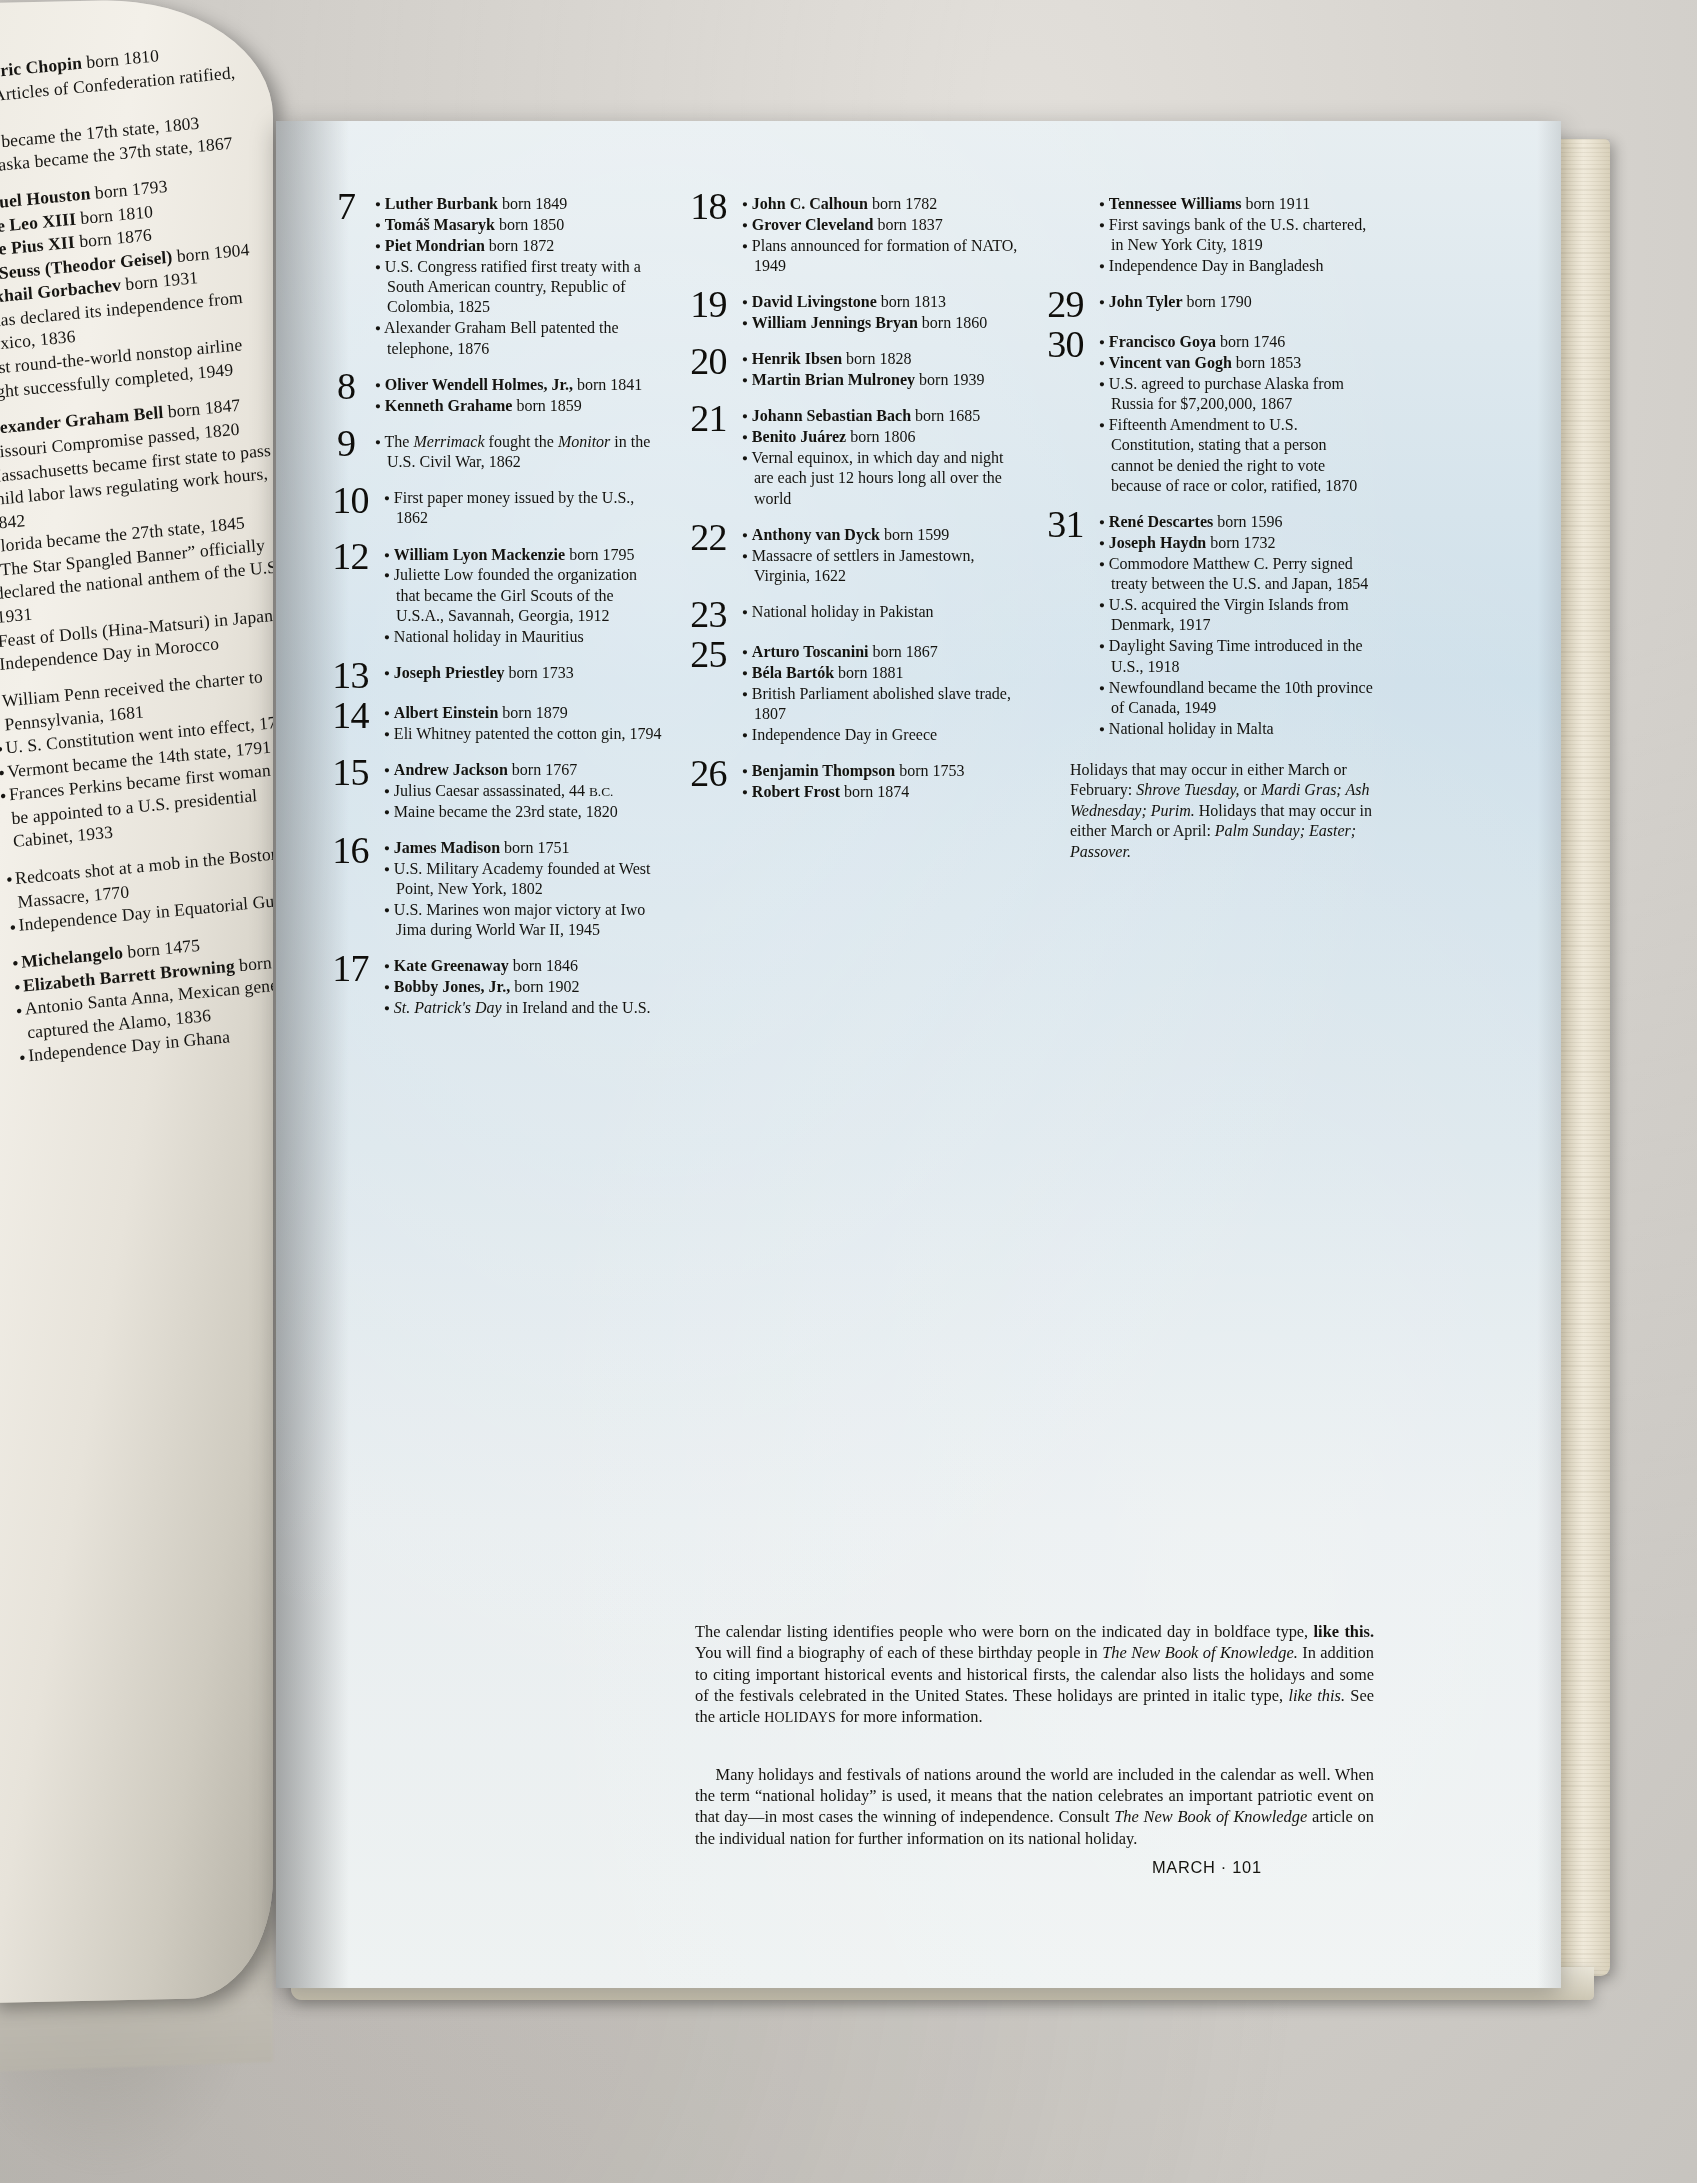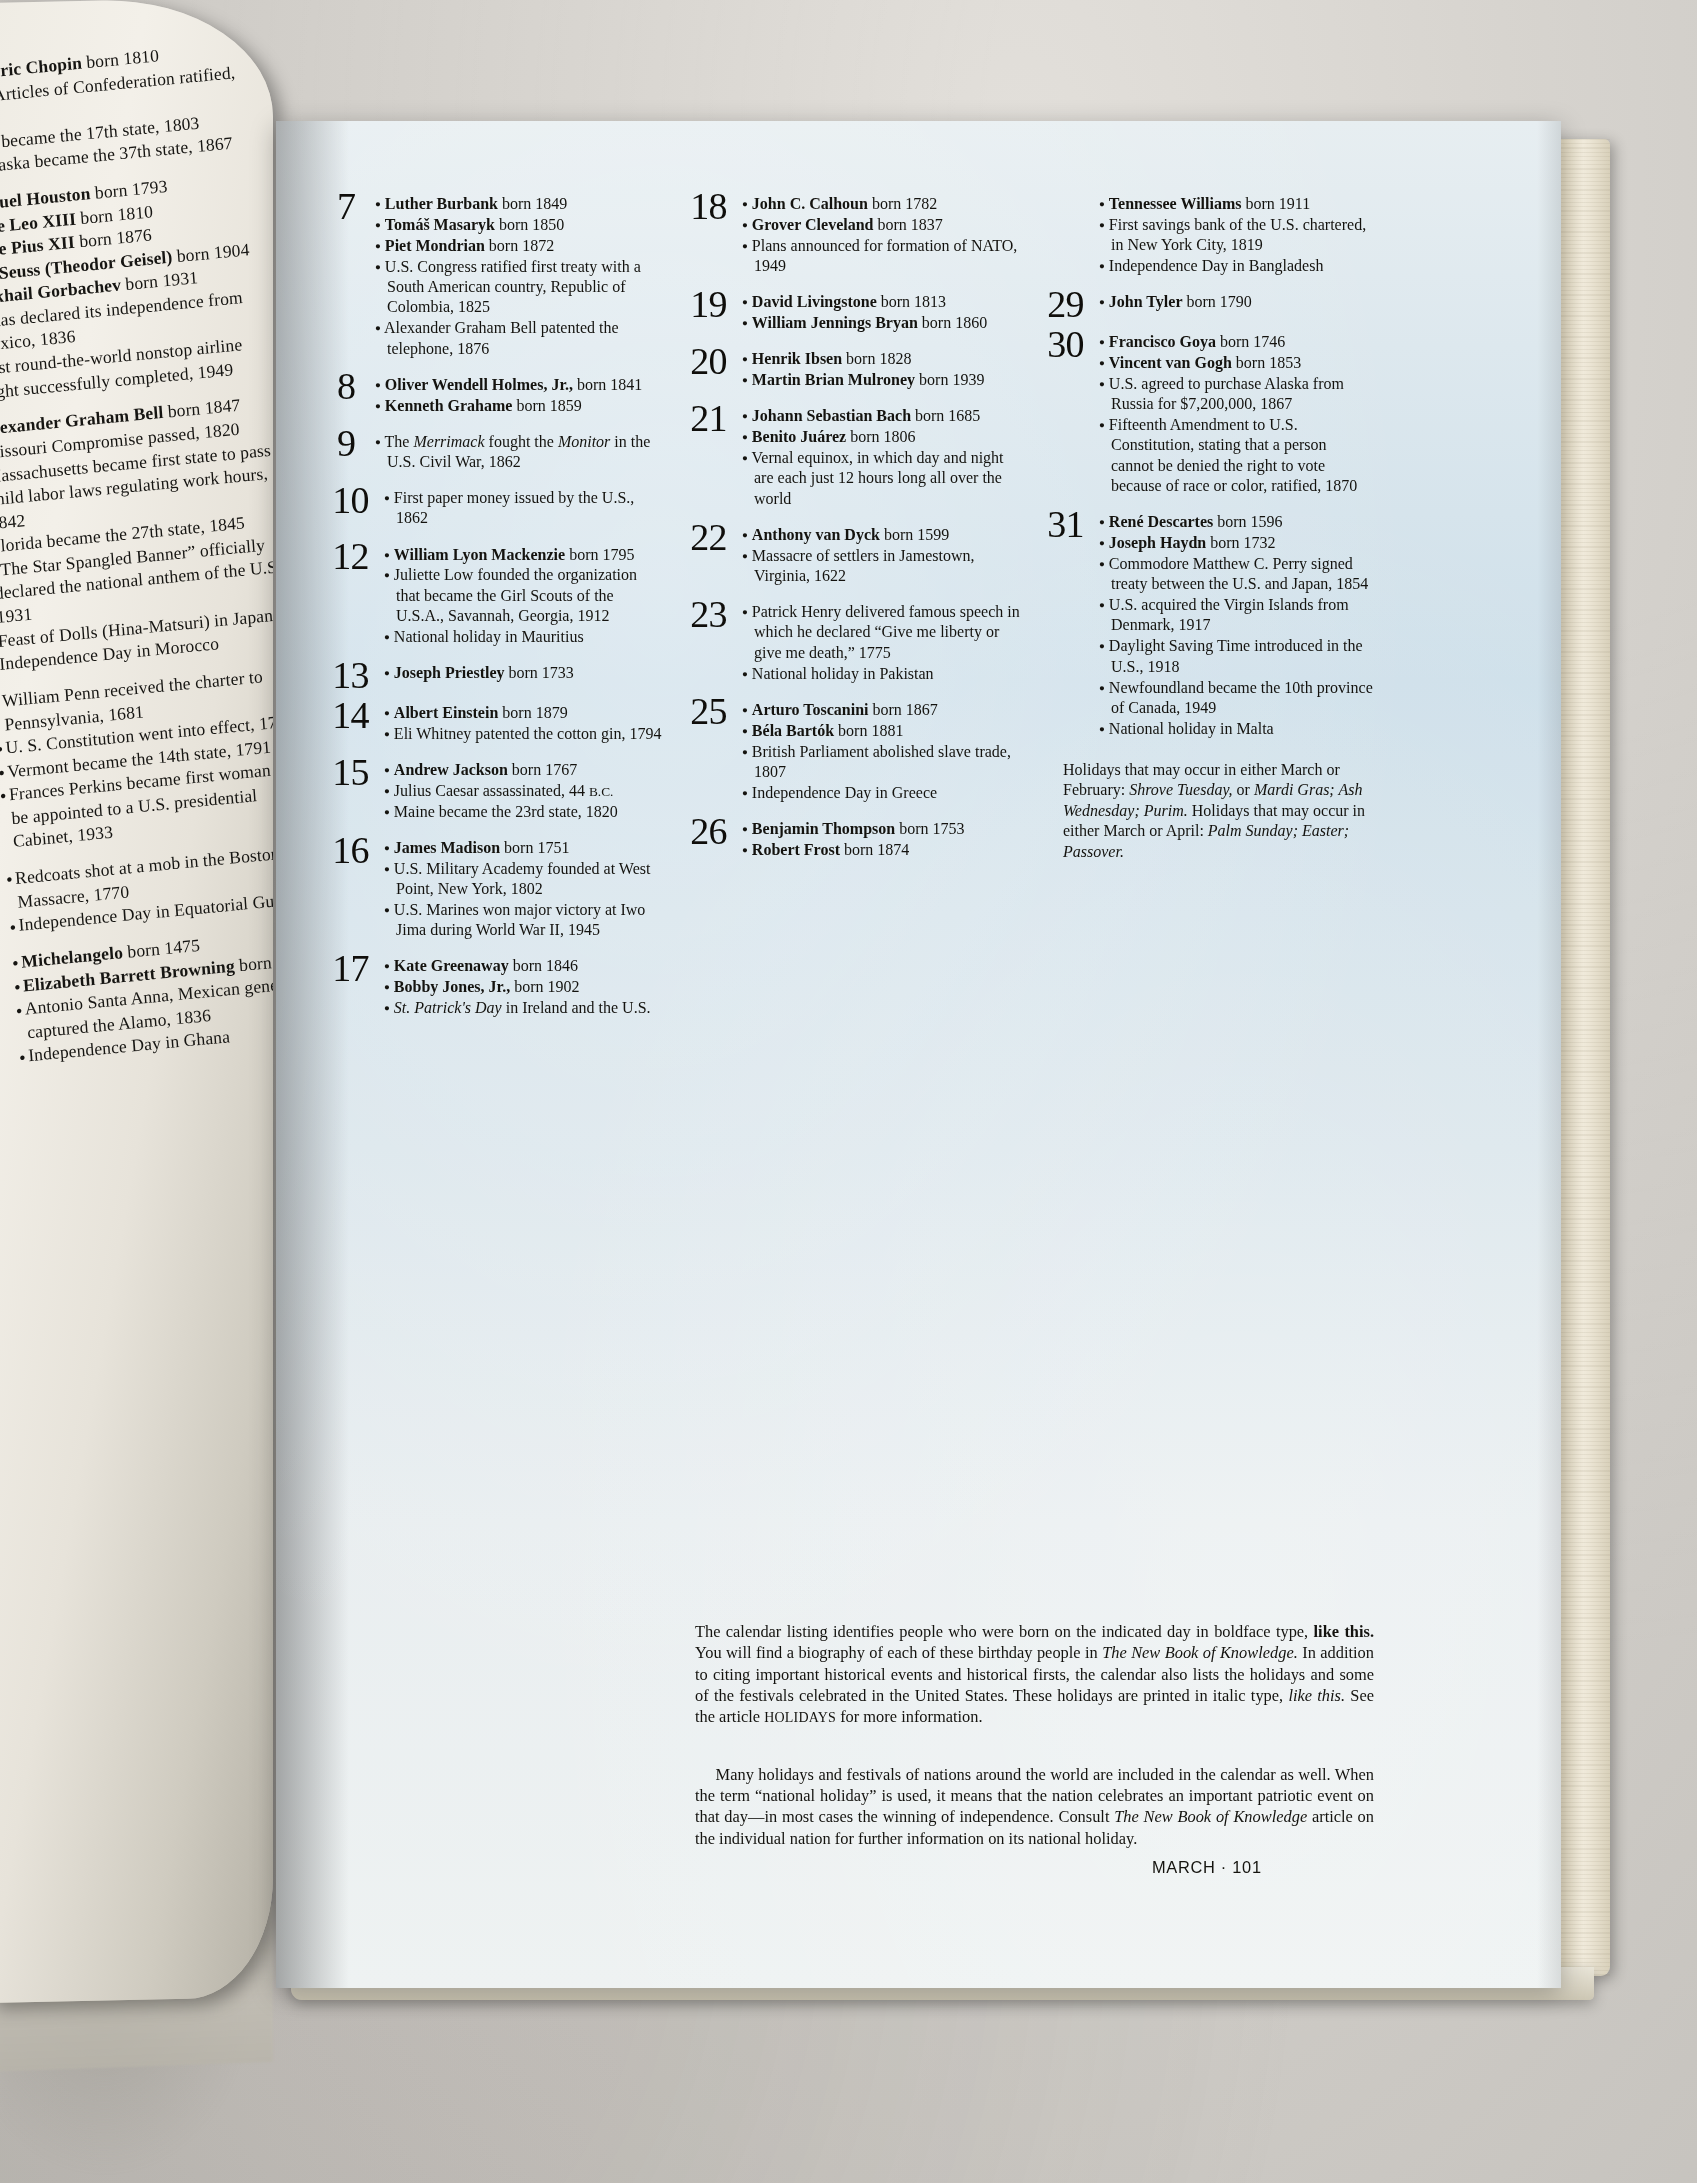--- a/index.html
+++ b/index.html
@@ -131,21 +131,21 @@
     font-size:16px;line-height:1.27;
     text-indent:-12px;padding-left:12px;
     margin-bottom:0.6px;
   }
   .ln .bul{font-size:9.7px;vertical-align:1.8px;}
   .ln b{font-weight:bold;}
   .ln i{font-style:italic;}
   .sc{font-variant:small-caps;font-size:13.3px;}
 
   .holiday-note{
-    margin-left:11px;margin-top:20.6px;
+    margin-left:18px;margin-top:20.6px;
     font-size:16px;line-height:1.28;
     width:303px;
   }
   .holiday-note i{font-style:italic;}
 
   
   #footnote{
     position:absolute;left:358px;top:1427px;width:679px;
     font-size:16.4px;line-height:1.30;
     text-align:justify;
@@ -350,21 +350,20 @@
             <div class="entry">
               <div class="daynum wide">22</div>
               <div class="lines">
                 <div class="ln"><span class="bul">●</span> <b>Anthony van Dyck</b> born 1599</div>
                 <div class="ln"><span class="bul">●</span> Massacre of settlers in Jamestown, Virginia, 1622</div>
               </div>
             </div>
             <div class="entry">
               <div class="daynum wide">23</div>
               <div class="lines">
-                <div class="ln"><span class="bul">●</span> Patrick Henry delivered famous speech in which he declared “Give me liberty or give me death,” 1775</div>
                 <div class="ln"><span class="bul">●</span> National holiday in Pakistan</div>
               </div>
             </div>
             <div class="entry">
               <div class="daynum wide">25</div>
               <div class="lines">
                 <div class="ln"><span class="bul">●</span> <b>Arturo Toscanini</b> born 1867</div>
                 <div class="ln"><span class="bul">●</span> <b>Béla Bartók</b> born 1881</div>
                 <div class="ln"><span class="bul">●</span> British Parliament abolished slave trade, 1807</div>
                 <div class="ln"><span class="bul">●</span> Independence Day in Greece</div>

